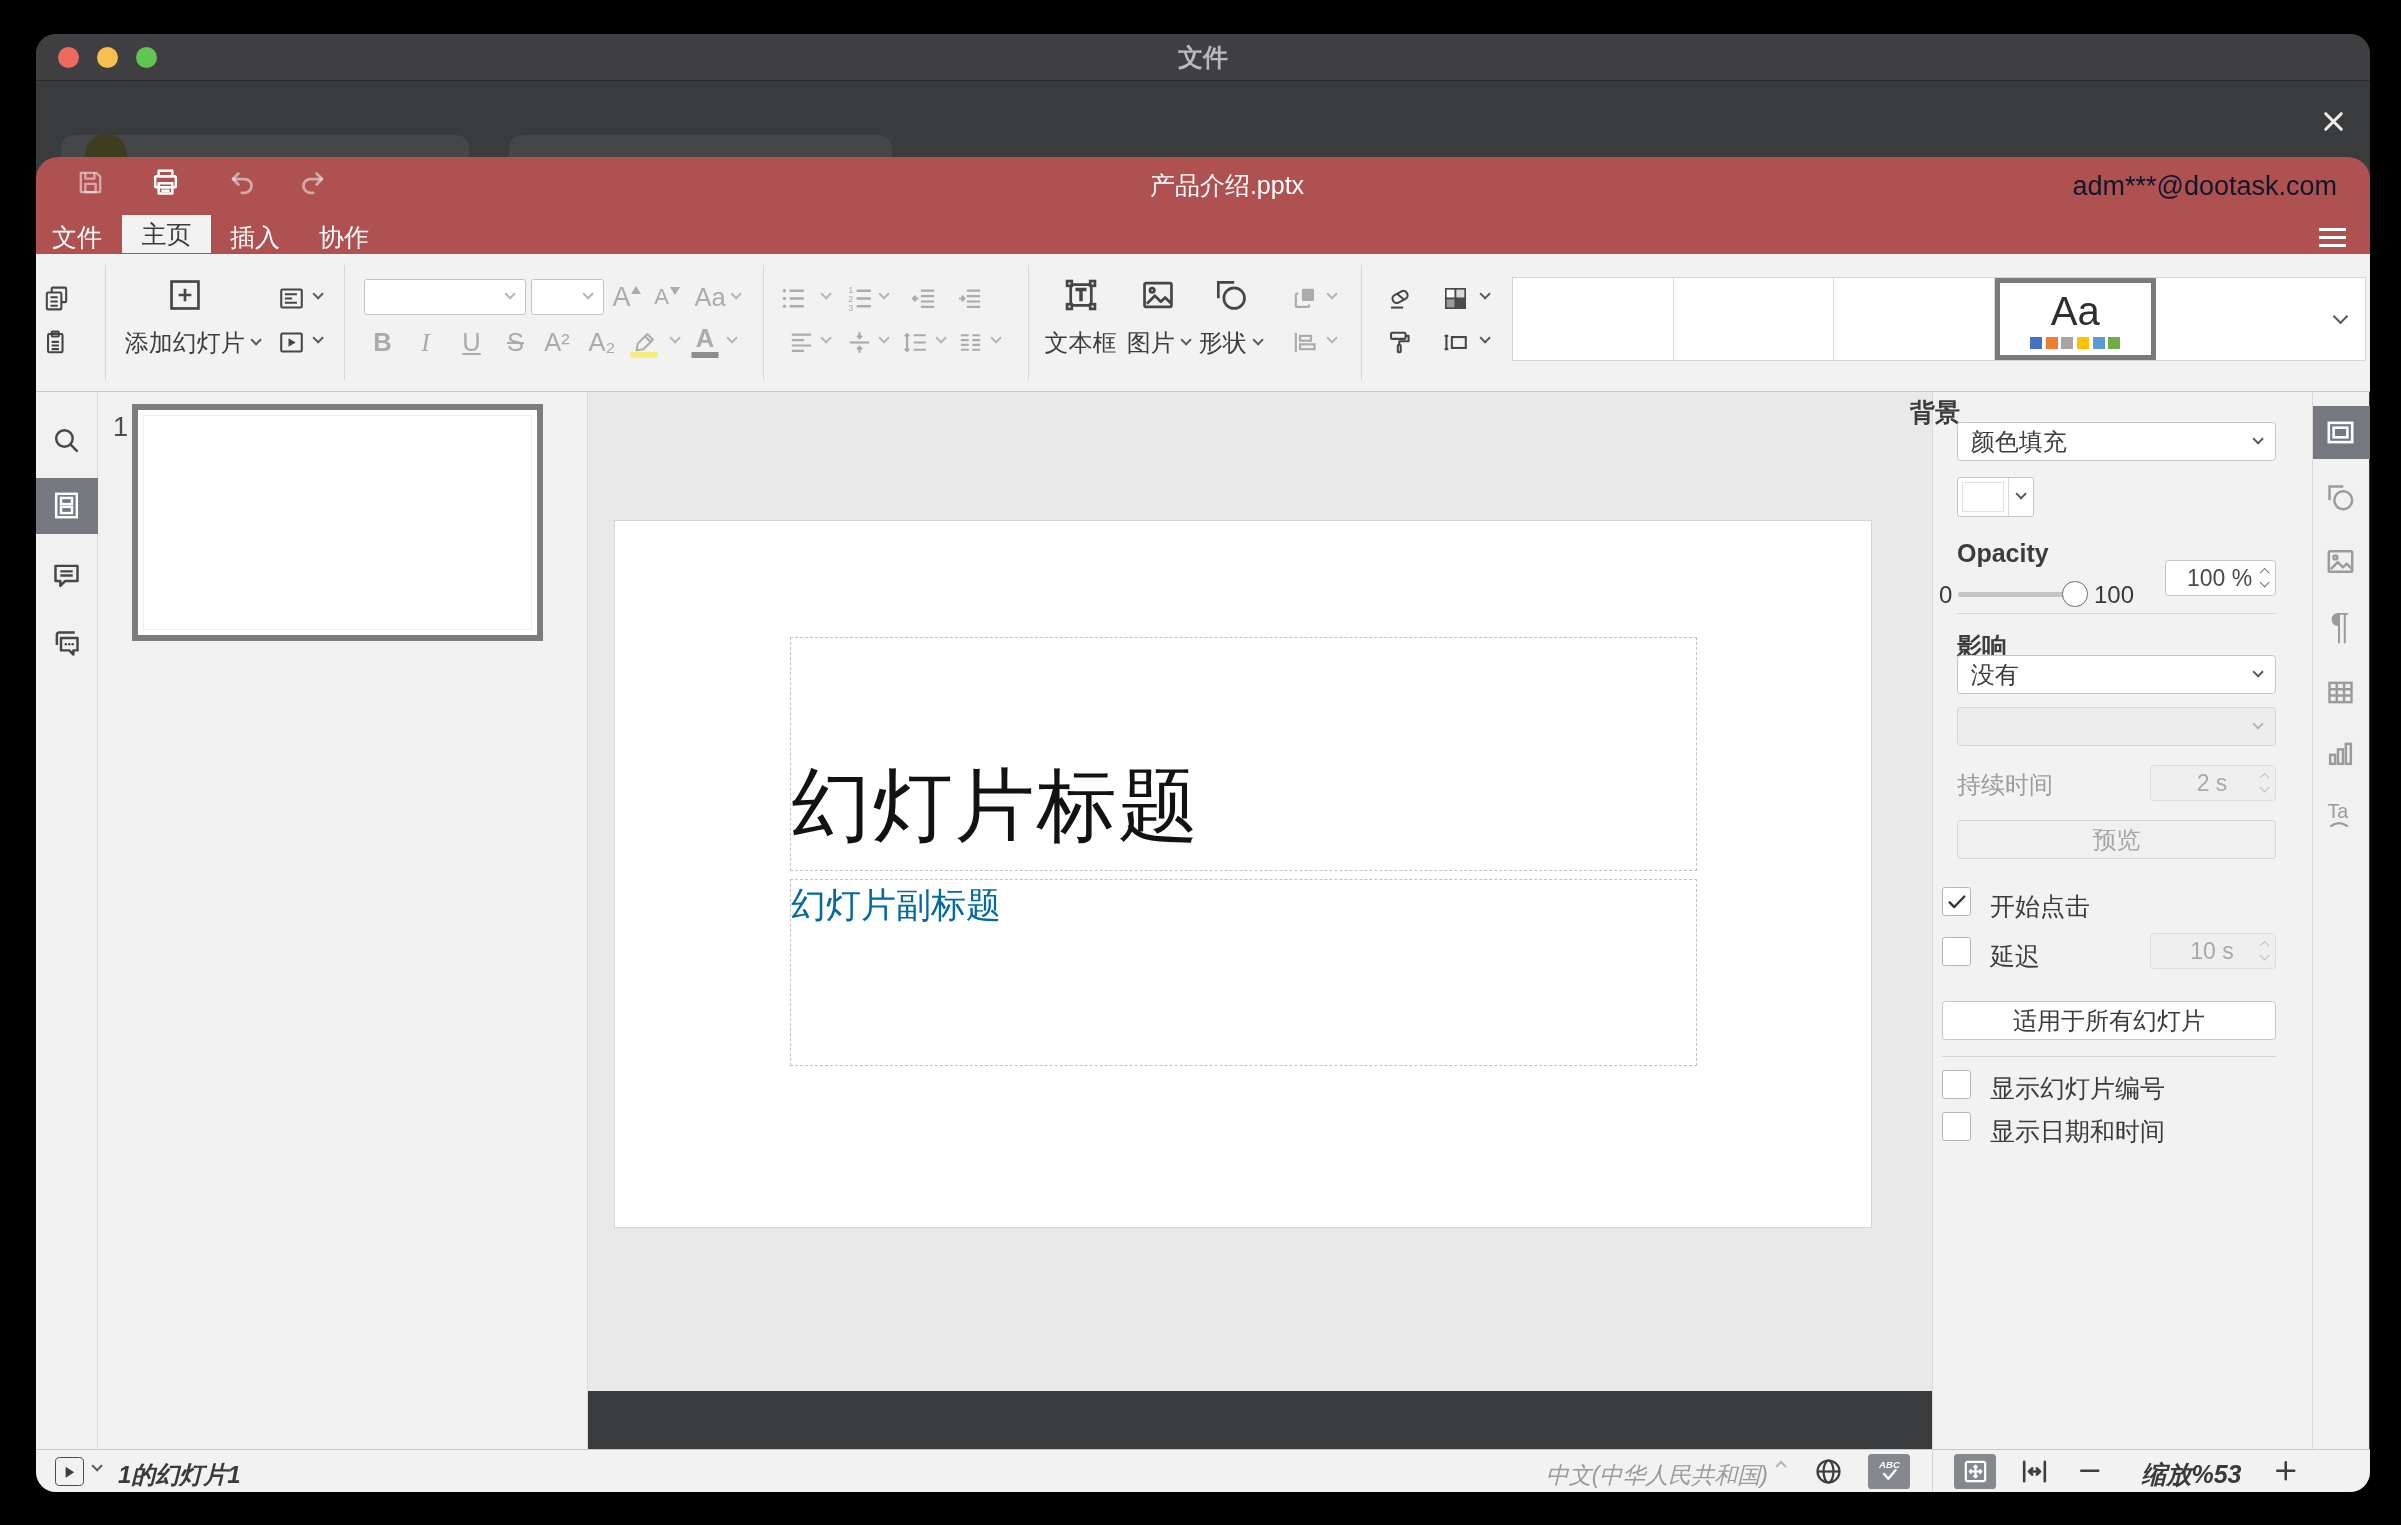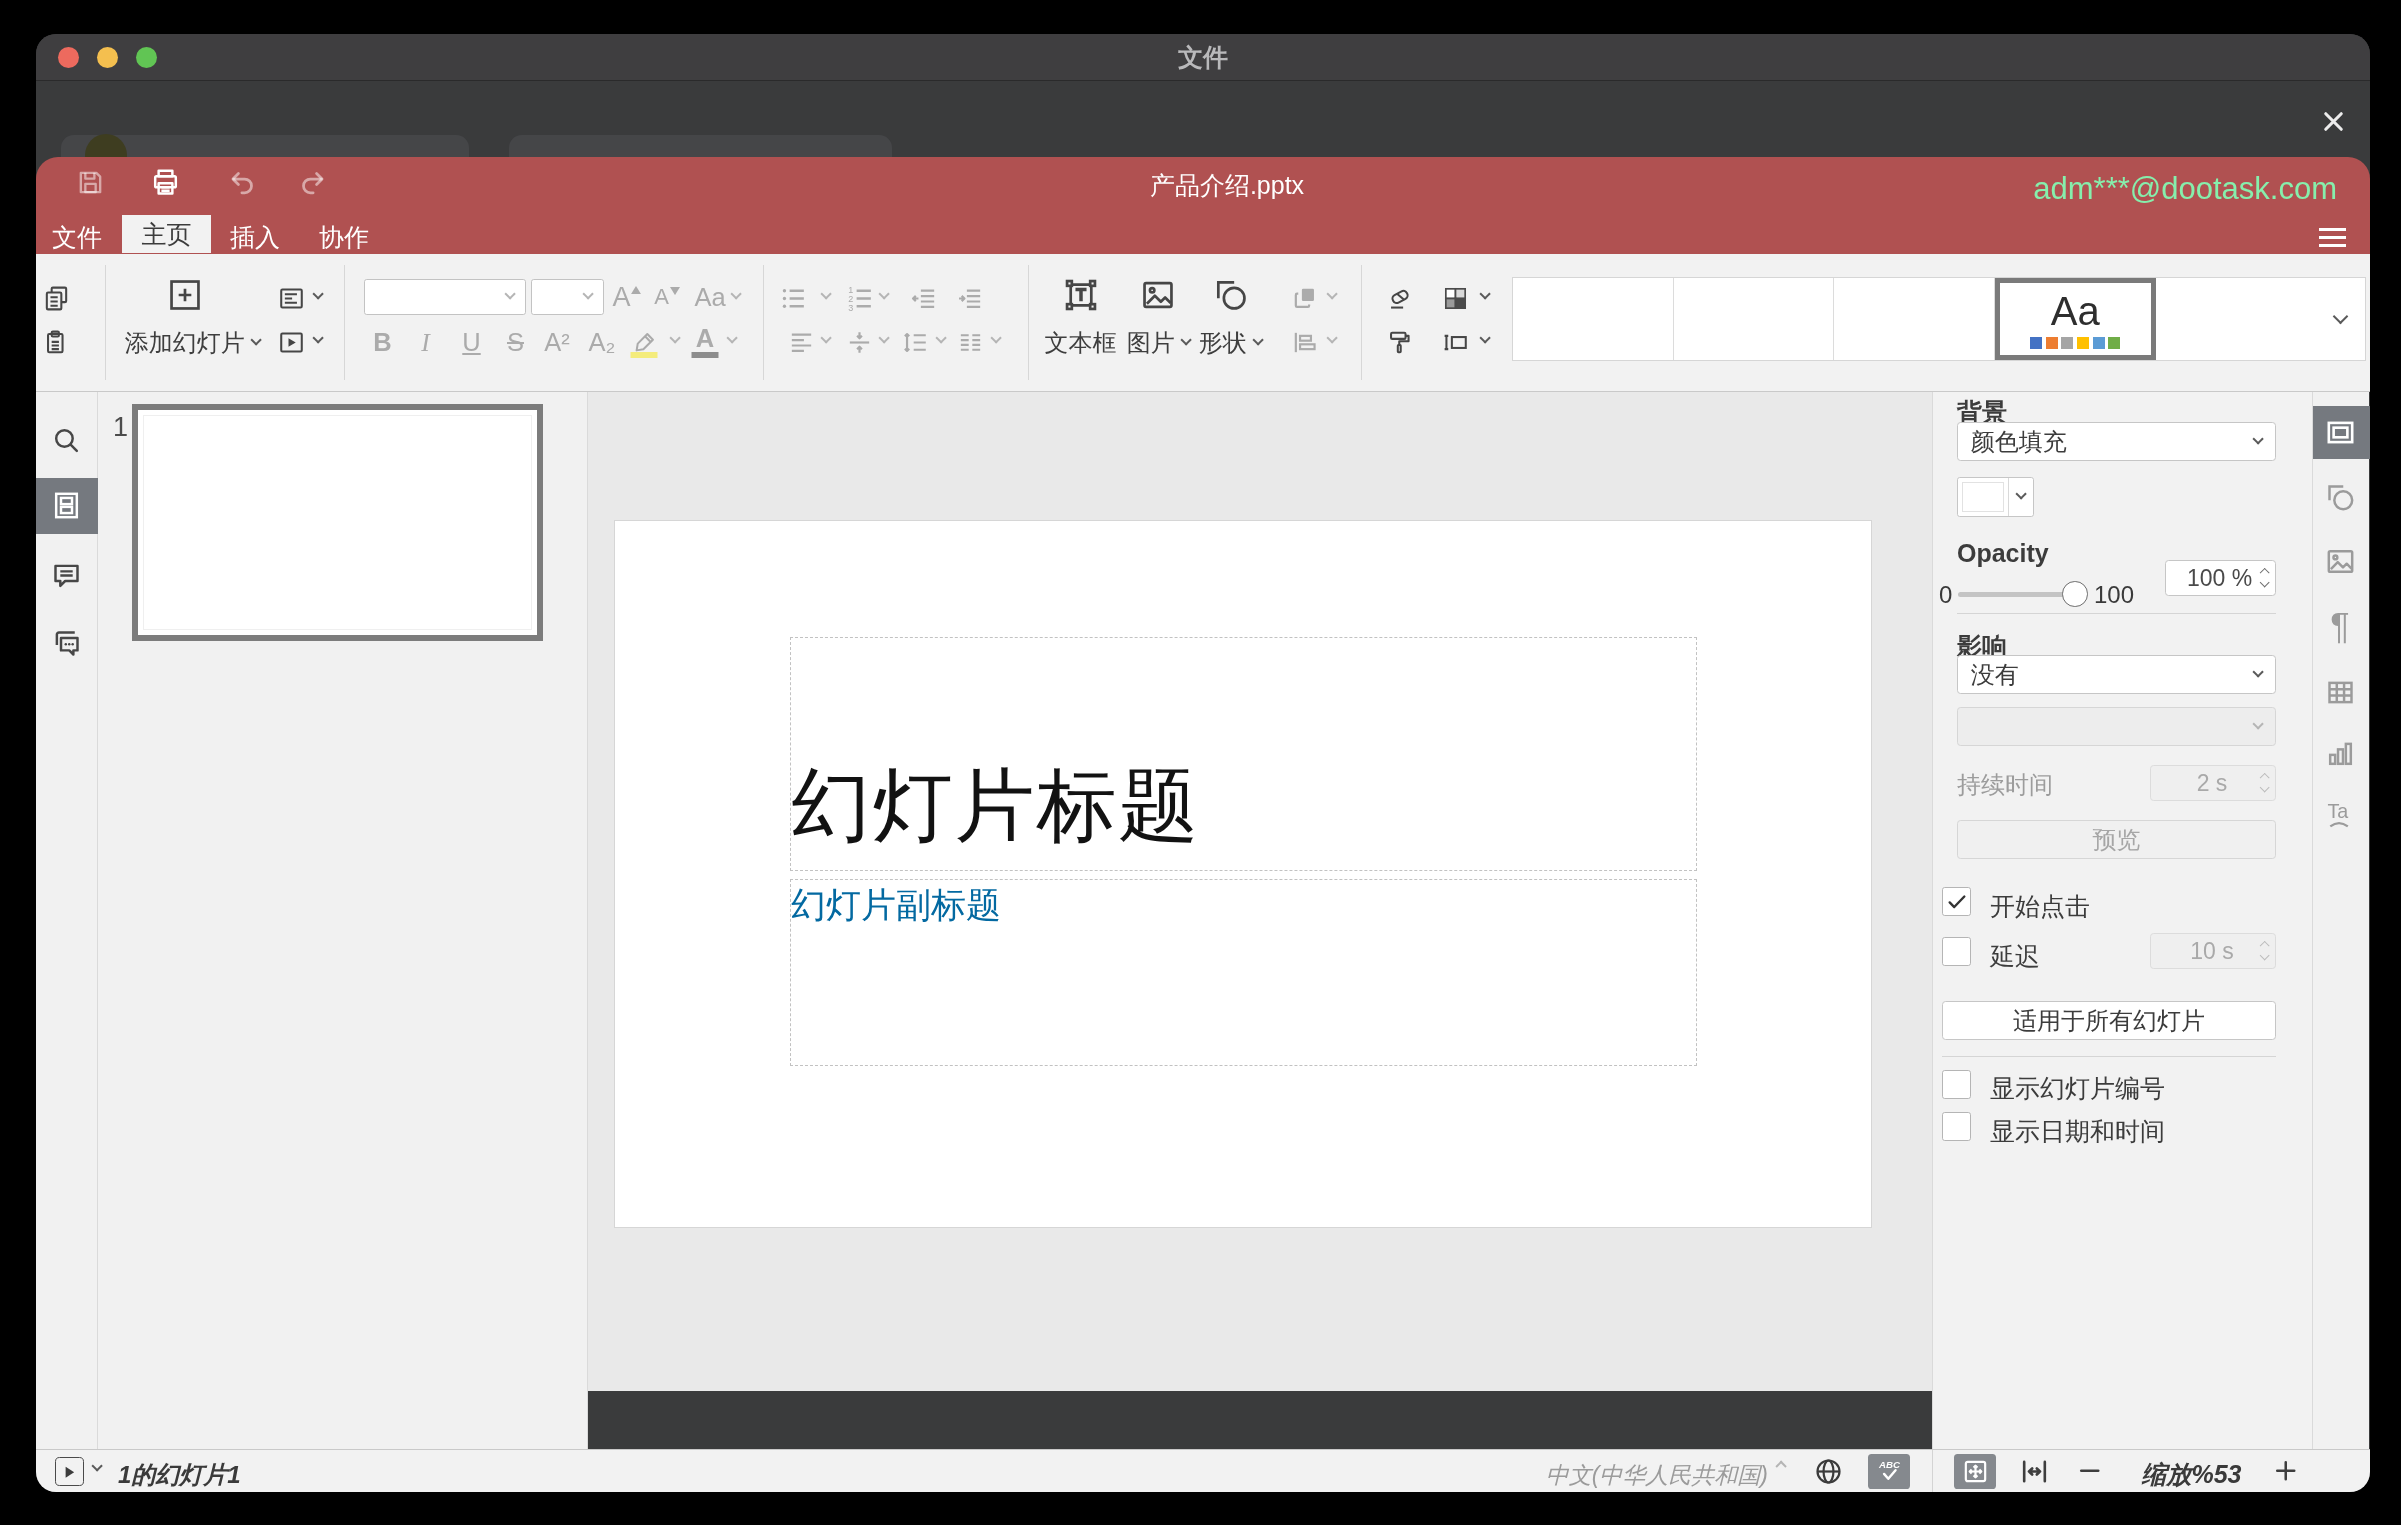--- a/index.html
+++ b/index.html
@@ -16,21 +16,21 @@
     color:#b9b9bb;font-size:25px;font-weight:700;}
   
   #overlay{left:0;top:48px;width:100%;height:75px;background:#3a3b3c;overflow:hidden;}
   .ghost{position:absolute;background:#454648;border-radius:12.8px 12.8px 0 0;}
   #close-x{position:absolute;left:2274px;top:64px;width:47px;height:47px;color:#ececec;cursor:pointer;}
   
   #redbar{left:0;top:123px;width:100%;height:97px;background:#b05151;border-radius:22px 22px 0 0;}
   .rico{width:33px;height:33px;color:#fff;}
   .rico.dim{color:rgba(255,255,255,.5);}
   #filename{left:0;top:12px;width:100%;text-align:center;color:#fff;font-size:25px;padding-left:48px;}
-  #account{right:33px;top:13.7px;color:#86efac;font-size:31px;}
+  #account{right:33px;top:13.7px;color:#0f172a;font-size:27px;}
   .tab{position:absolute;top:63px;height:34px;display:flex;align-items:center;justify-content:center;
     color:#fff;font-size:25px;cursor:pointer;}
   .tab.active{background:#f2f2f2;color:#3c3c3c;top:58px;height:38px;}
   #hamburger{position:absolute;left:2276px;top:67px;width:40px;height:27px;display:flex;
     flex-direction:column;justify-content:center;gap:5.5px;align-items:center;cursor:pointer;}
   #hamburger i{display:block;width:27px;height:2.7px;background:#fff;}
   
   #toolbar{left:0;top:220px;width:100%;height:138px;background:#f2f2f2;border-bottom:0.9px solid #c9c9c9;}
   .vdiv{position:absolute;top:11px;height:115px;width:0.9px;background:#d7d7d7;}
   .tbtn{position:absolute;display:flex;align-items:center;justify-content:center;color:#464646;cursor:pointer;}
@@ -477,21 +477,21 @@
     <div class="ph" id="ph-title">
       <span class="t">幻灯片标题</span>
     </div>
     <div class="ph" id="ph-sub">
       <span class="t">幻灯片副标题</span>
     </div>
   </div>
 
 
   <div class="abs" id="rightpanel"></div>
-  <div class="plabel" style="left:1921px;top:362px">背景</div>
+  <div class="plabel" style="left:1874px;top:362px">背景</div>
   <div class="pselect" style="top:388px">
     <span>颜色填充</span>
       <i class="cv"></i>
   </div>
   <div class="abs" style="left:1921px;top:443px;width:77px;height:40px;border:0.9px solid #c6c6c6;border-radius:2.7px;background:#fff;display:flex">
     <span style="flex:1;margin:3.6px;background:#fff;border:0.9px solid #e2e2e2"></span>
     <span style="width:25.5px;border-left:0.9px solid #d9d9d9;display:flex;align-items:center;justify-content:center">
         <i class="cv"></i>
       </span>
   </div>

